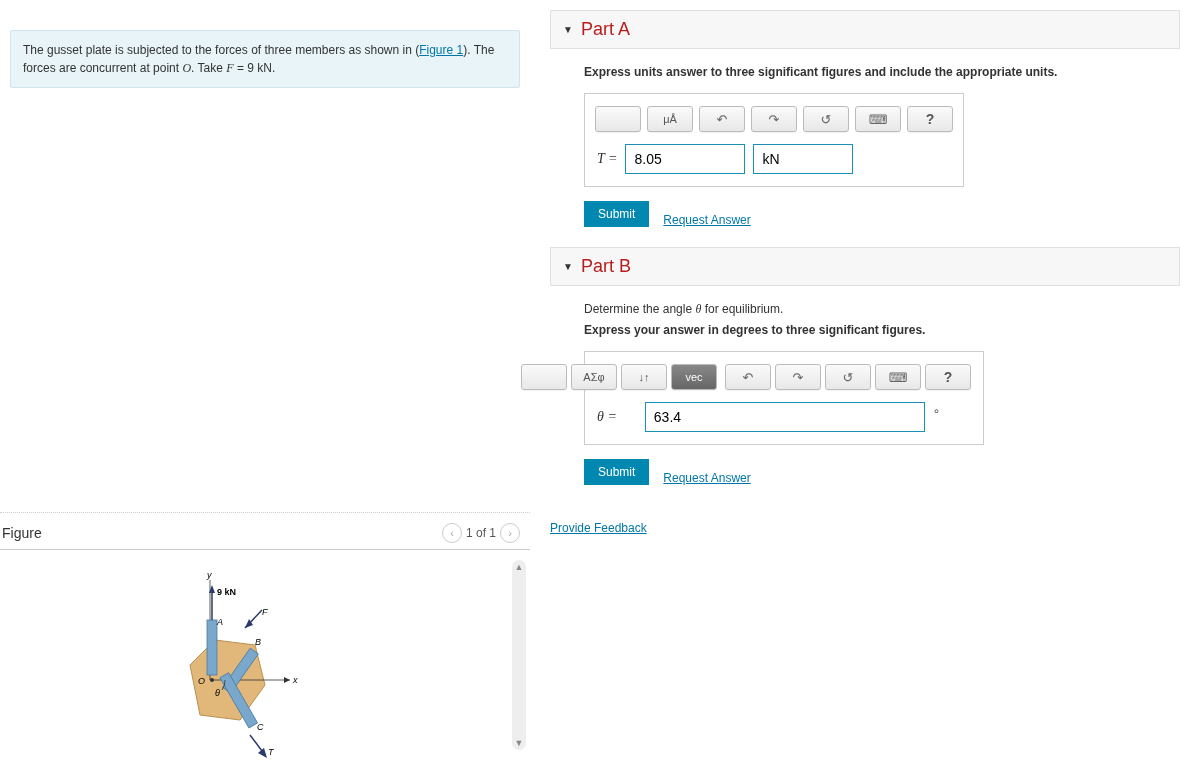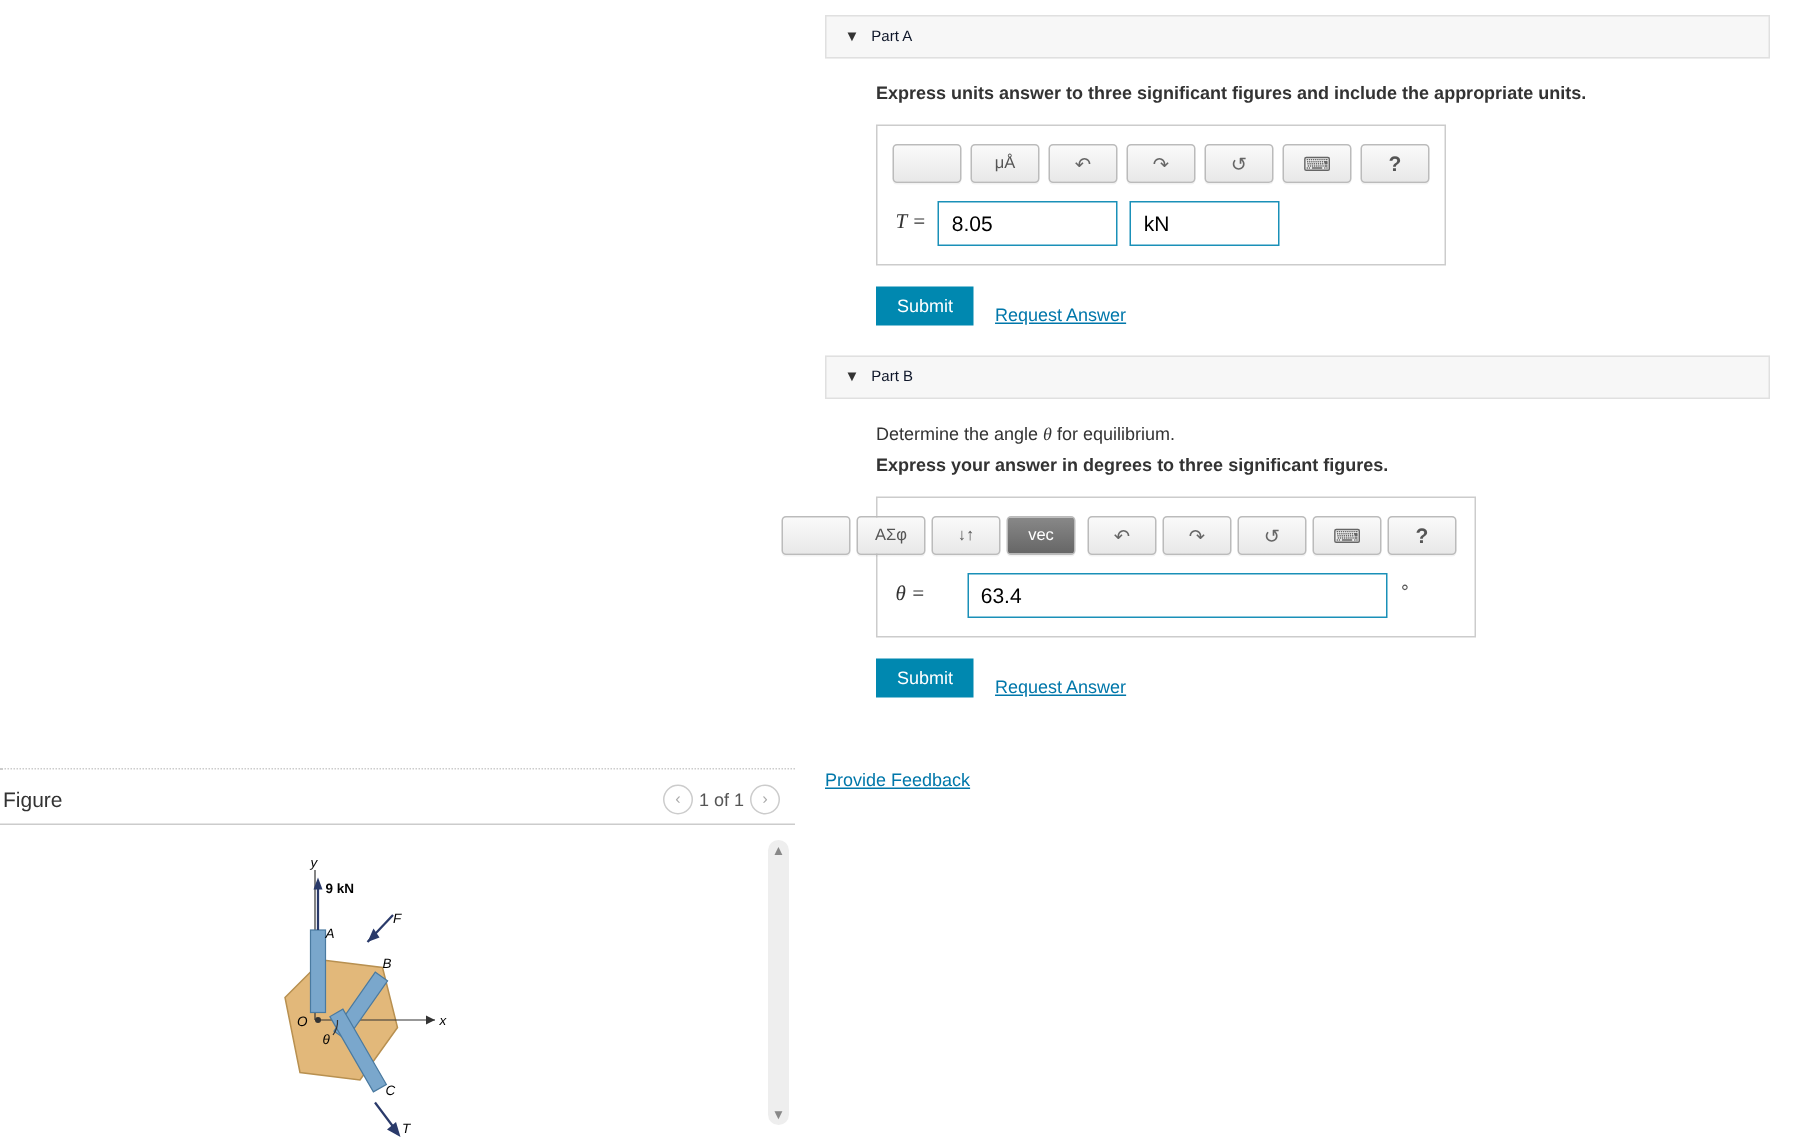--- a/index.html
+++ b/index.html
@@ -14,48 +14,51 @@
 .fig-title { font-size: 14px; color: #333; padding-left: 2px; }
 .fig-nav { display: flex; align-items: center; gap: 4px; }
 .nav-btn { width: 20px; height: 20px; border: 1px solid #ccc; border-radius: 50%; background: #fff; color: #aaa; text-align: center; line-height: 18px; font-size: 11px; cursor: pointer; }
 .fig-count { font-size: 12px; color: #555; }
 .fig-body { padding: 20px 0 0 150px; position: relative; height: 210px; }
 .scroll-track { position: absolute; right: 4px; top: 10px; bottom: 10px; width: 14px; background: #eee; border-radius: 7px; display: flex; flex-direction: column; align-items: center; justify-content: space-between; padding: 2px 0;}
 .scroll-arrow { color: #888; font-size: 9px; cursor: pointer; }
 .fig-svg { width: 180px; height: 190px; }
 .part-header { background: #f7f7f7; border: 1px solid #e0e0e0; padding: 8px 12px; display:flex; align-items:center; gap:8px; }
 .caret { color:#333; font-size:10px; }
-.part-header-text { font-weight: normal; color: #0f172a; font-size: 10px; }
+.part-header-text { font-weight: normal; color: #b91c1c; font-size: 18px; }
 .part-body { padding: 16px 0 20px 34px; }
 .instr { color: #333; margin-bottom: 6px; }
 .bold-instr { font-weight: bold; color: #333; margin-bottom: 14px; }
 .answer-box { border: 1px solid #ccc; padding: 12px; width: 380px; }
 .answer-box.wide { width: 400px; }
 .toolbar { display: flex; gap: 6px; align-items: center; justify-content: center; margin-bottom: 12px; }
 .tool { height: 26px; min-width: 30px; border: 1px solid #bbb; border-radius: 3px; background: linear-gradient(#fafafa,#e8e8e8); display:flex; align-items:center; justify-content:center; font-size:11px; color:#555; cursor:pointer; padding: 0 22px; box-shadow: 0 1px 0 rgba(0,0,0,.05);}
 .tool.icon { color:#666; font-size:13px; }
 .tool.dark { background: linear-gradient(#888,#666); color:#fff; }
 .tool.help { font-weight:bold; font-size:14px; }
 .input-row { display: flex; align-items: center; gap: 8px; }
 .varlabel { font-style: italic; font-family: 'Times New Roman', serif; font-size: 14px; }
 .val-input { border: 1px solid #1a90b8; height: 30px; width: 120px; padding: 0 8px; font-size: 14px; }
 .unit-input { border: 1px solid #1a90b8; height: 30px; width: 100px; padding: 0 8px; font-size: 14px; }
 .val-input.wide { width: 280px; margin-left: 20px; }
 .deg-suffix { font-size: 12px; color: #555; position: relative; top:-6px; }
 .buttons-row { margin-top: 14px; display: flex; align-items: flex-end; gap: 14px; }
 .submit-btn { background: #0088b0; color: #fff; border: none; padding: 6px 14px; font-size: 12px; cursor: pointer; }
 .link { color: #0077aa; text-decoration: underline; cursor: pointer; font-size: 12px; }
-.feedback { margin-top: 28px; }
+.feedback { margin-top: 16px; }
 .italic-var { font-style: italic; font-family:'Times New Roman', serif; }
 </style>
 </head>
 <body>
 
 <div class="container">
   <div class="left-col">
+    <div class="problem-box">
+      <span>The gusset plate is subjected to the forces of three members as shown in (</span><a href="#">Figure 1</a><span>). The forces are concurrent at point </span><span class="italic-var">O</span><span>. Take </span><span class="italic-var">F</span><span> = 9 kN.</span>
+    </div>
 
     <div class="fig-section">
       <div class="fig-header">
         <div class="fig-title">Figure</div>
         <div class="fig-nav">
           <div class="nav-btn">‹</div>
           <div class="fig-count">1 of 1</div>
           <div class="nav-btn">›</div>
         </div>
       </div>

